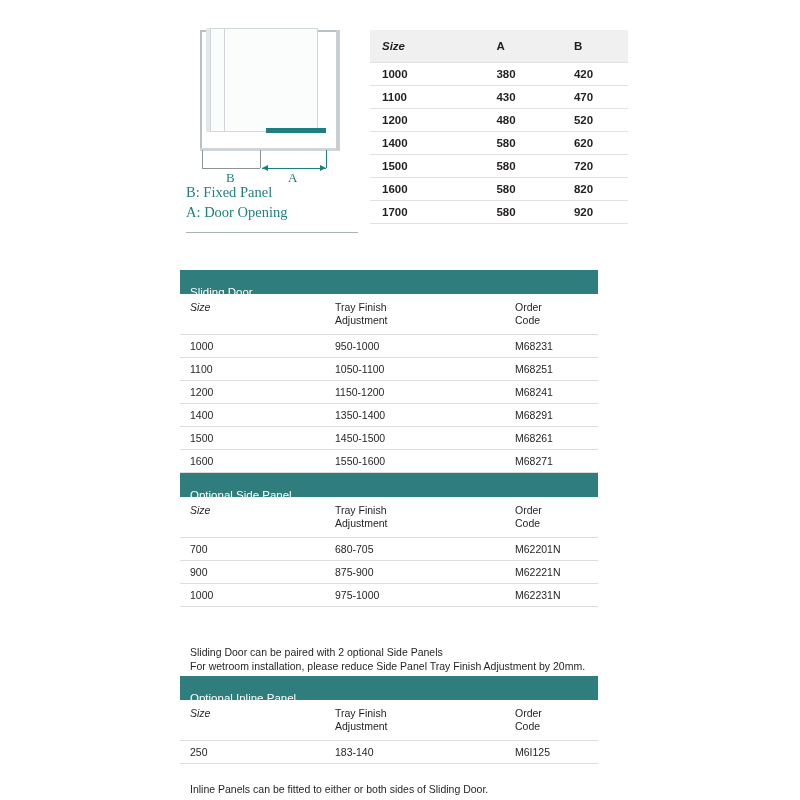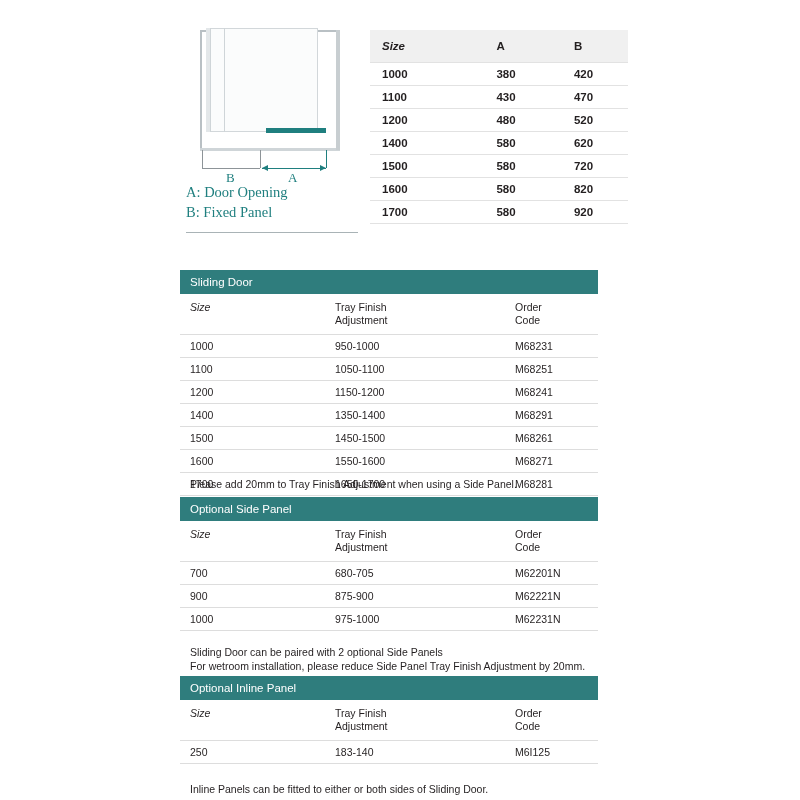--- a/index.html
+++ b/index.html
@@ -134,21 +134,21 @@
   .sizetable tr:first-child td { border-top: 1px solid #e2e2e2; }
   .col-a { width: 96px; }
   .col-b { width: 80px; }
 
   
   .block { position: absolute; left: 180px; width: 418px; }
   .bar {
     background: #2f7d7d;
     color: #ffffff;
     font-size: 11.5px;
-    padding: 6px 0 6px 10px;
+    padding: 16px 0 6px 10px;
     height: 24px;
     line-height: 12px;
   }
   table.dt {
     border-collapse: collapse;
     width: 418px;
     font-size: 10.5px;
   }
   table.dt th {
     text-align: left;
@@ -172,21 +172,21 @@
   .note {
     font-size: 10.5px;
     color: #231f20;
     padding: 7px 0 0 10px;
     line-height: 14px;
   }
 
   
   #block-sliding { top: 270px; }
   #note-sliding  { position: absolute; left: 180px; top: 470px; width: 418px; }
-  #block-side    { top: 497px; }
+  #block-side    { top: 473px; }
   #note-side     { position: absolute; left: 180px; top: 638px; width: 418px; }
   #block-inline  { top: 676px; }
   #note-inline   { position: absolute; left: 180px; top: 775px; width: 418px; }
 </style>
 </head>
 <body>
 
 <div class="page">
 
   <div class="diagram">
@@ -203,22 +203,22 @@
     <div class="dim-tick" style="left:74px; top:128px; height:18px;"></div>
     <div class="dia-label" style="left:40px; top:148px;">B</div>
 
     <div class="dim-line" style="left:76px; top:146px; width:64px; border-top-color:#1f7f7f;"></div>
     <div class="arrow-left" style="left:76px; top:143px;"></div>
     <div class="arrow-right" style="left:134px; top:143px;"></div>
     <div class="dim-tick" style="left:140px; top:128px; height:18px; background:#1f7f7f;"></div>
     <div class="dia-label" style="left:102px; top:148px;">A</div>
 
     <div class="legend">
+      <div>B: Fixed Panel</div>
       <div>A: Door Opening</div>
-      <div>B: Fixed Panel</div>
     </div>
   </div>
   <div class="legend-rule"></div>
 
   <div class="sizetable">
     <table>
       <thead>
         <tr>
           <th class="c-size">Size</th>
           <th class="col-a">A</th>

